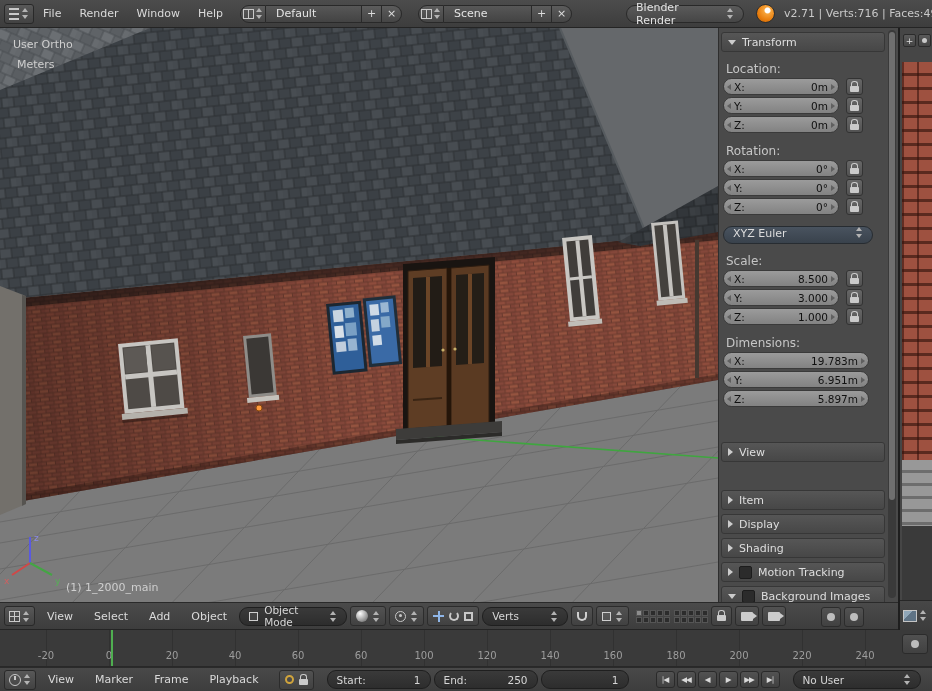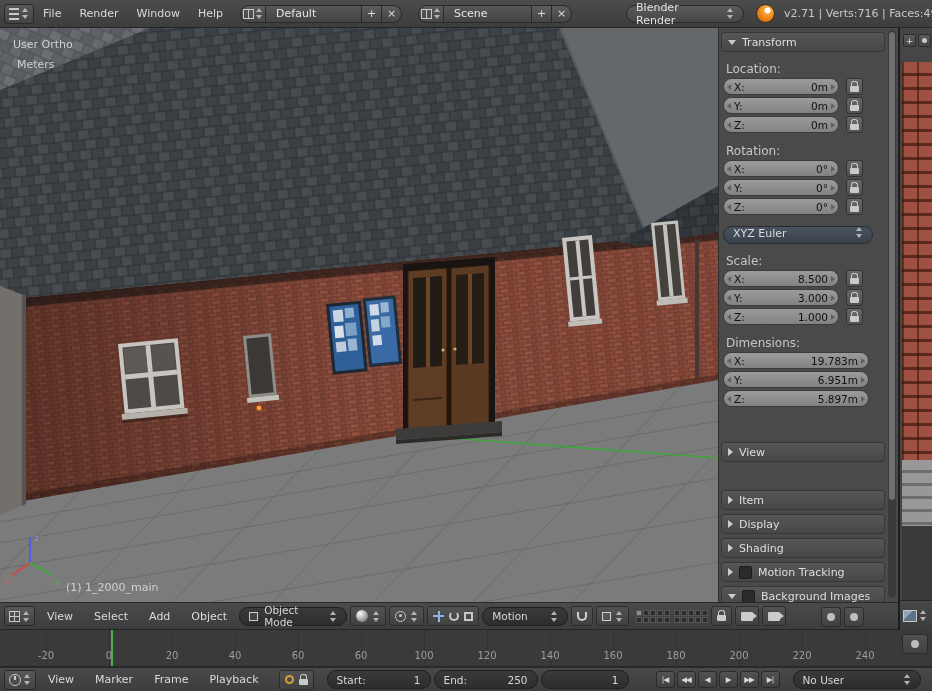--- a/index.html
+++ b/index.html
@@ -479,21 +479,21 @@
     <div class="hbtn">
       <span class="pivot"></span>
       <span class="ddarr"></span>
     </div>
     <div class="hbtn">
       <span class="cross"></span>
       <span class="rot"></span>
       <span class="scl"></span>
     </div>
     <div class="dfield" style="width:86px">
-      <span style="flex:1">Motion</span>
+      <span style="flex:1">Verts</span>
       <span class="ddarr"></span>
     </div>
     <div class="hbtn">
       <span class="magnet"></span>
     </div>
     <div class="hbtn">
       <span class="cubeic"></span>
       <span class="ddarr"></span>
     </div>
     <div style="display:flex;gap:4px;margin-left:4px">

